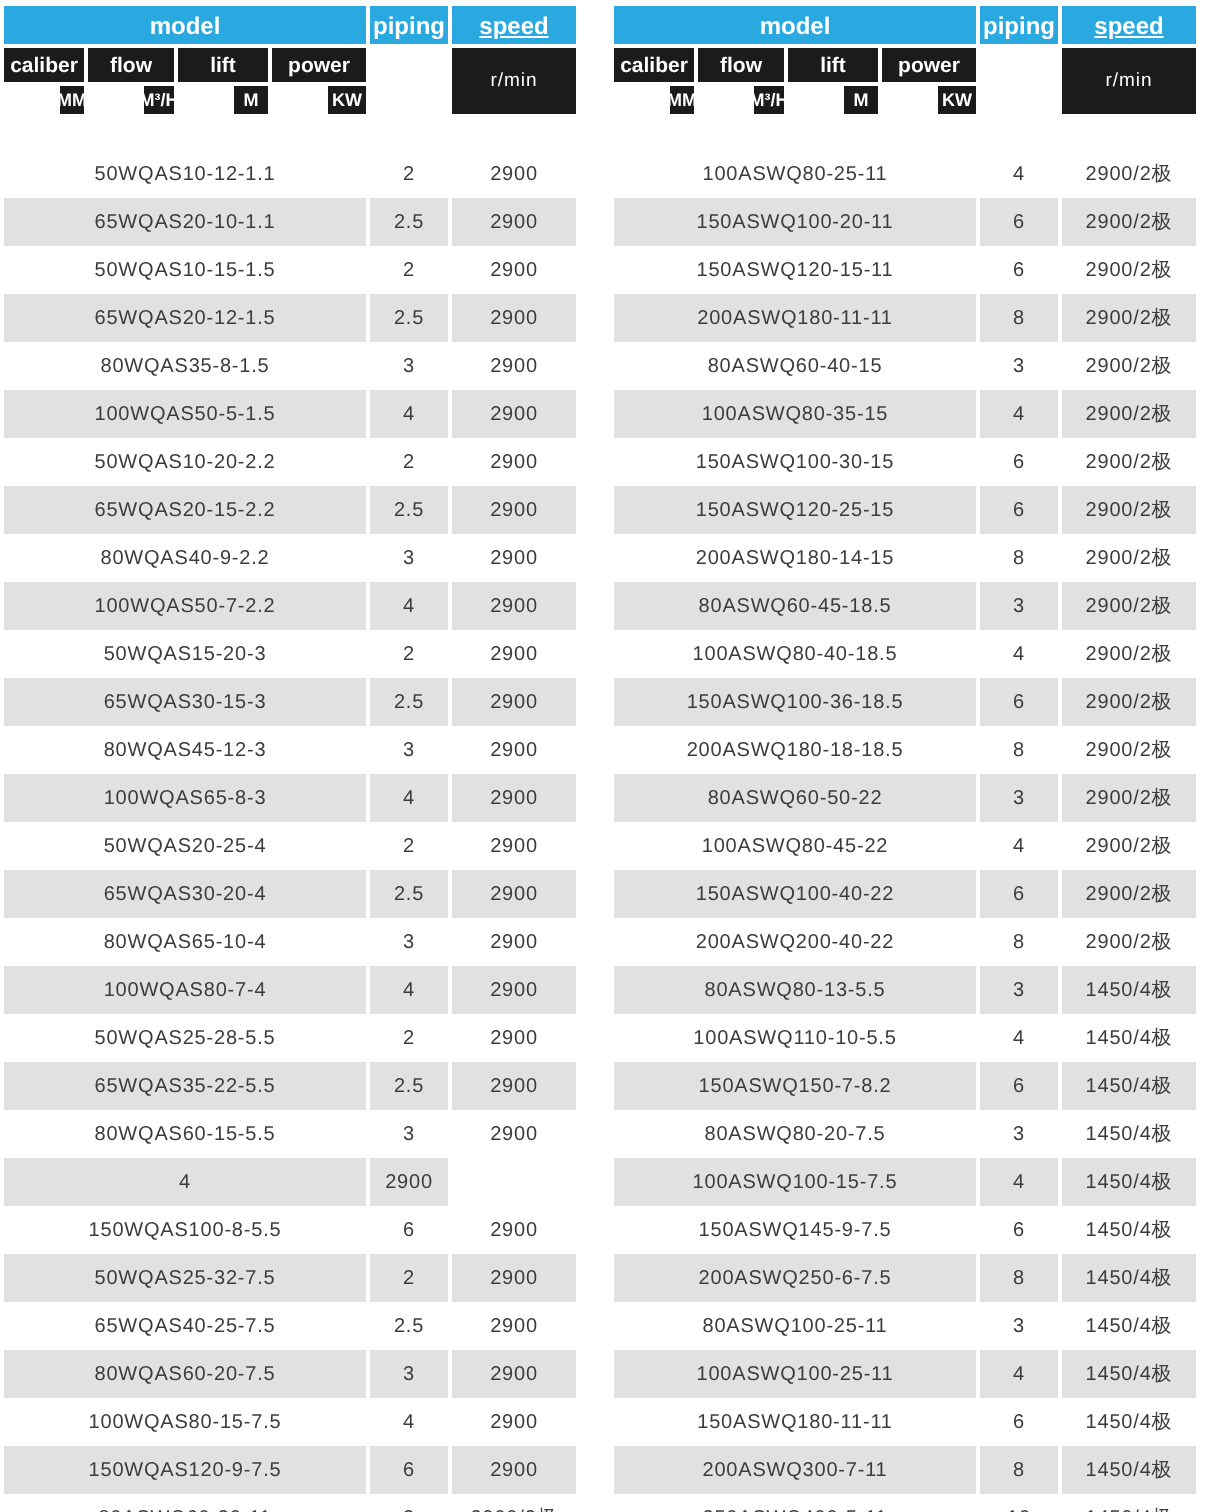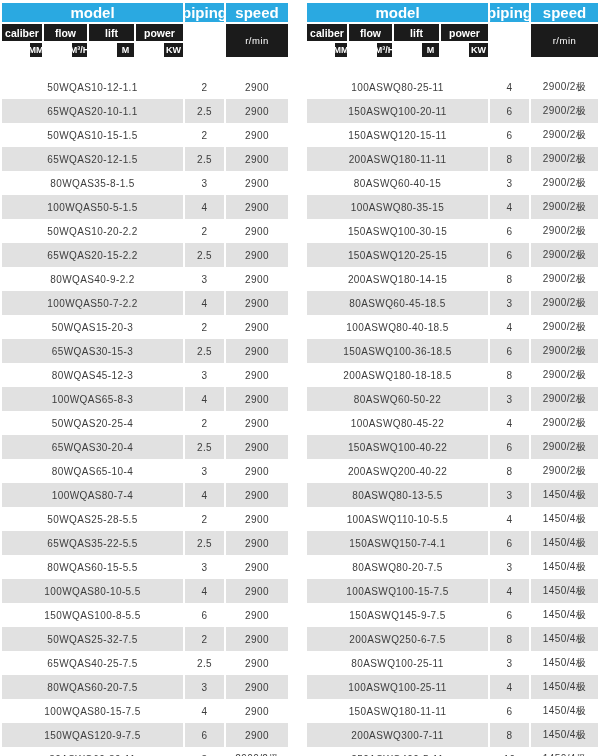--- a/index.html
+++ b/index.html
@@ -12,25 +12,25 @@
   .spec-table { display:flex; flex-direction:column; }
   .spec-table.left  { width:286px; }
   .spec-table.right { width:291px; }
 
   .thead { display:grid;
            grid-template-columns:40px 43px 45px 47px 39px 1fr;
            grid-template-rows:19px 17px 14px;
            gap:2px; background:#fff; }
   .hc { display:flex; align-items:center; justify-content:center;
         color:#fff; font-weight:bold; }
-  .hc.blue  { background:var(--blue);  font-size:15px; }
+  .hc.blue  { background:var(--blue);  font-size:12px; }
   .hc.black { background:var(--black); }
   .h-model  { grid-column:1/5; grid-row:1; }
   .h-piping { grid-column:5;   grid-row:1; }
-  .h-speed  { grid-column:6;   grid-row:1; }
+  .h-speed  { grid-column:6;   grid-row:1;text-decoration:underline; }
   .h-sub  { font-size:10.5px; grid-row:2; }
   .h-unit { font-size:9px;    grid-row:3;margin-left:28px; }
   .h-inch { grid-column:5; grid-row:2/4; font-size:11px;margin-left:43px; }
   .h-rmin { grid-column:6; grid-row:2/4; font-size:9.5px; font-weight:normal; letter-spacing:0.5px; }
 
   .tbody { margin-top:18px; border-bottom:1px solid #999; }
   .trow { display:grid; grid-template-columns:181px 39px 1fr;
           column-gap:2px; height:24px; background:#fff; }
   .trow .cell { display:flex; align-items:center; justify-content:center;
                 font-size:10px; color:#3c3c3c; letter-spacing:0.4px;
@@ -180,21 +180,20 @@
           <div class="cell">2900</div>
         </div>
 
         <div class="trow">
           <div class="cell">80WQAS60-15-5.5</div>
           <div class="cell">3</div>
           <div class="cell">2900</div>
         </div>
 
         <div class="trow">
-          <div class="cell">100WQAS80-10-5.5</div>
           <div class="cell">4</div>
           <div class="cell">2900</div>
         </div>
 
         <div class="trow">
           <div class="cell">150WQAS100-8-5.5</div>
           <div class="cell">6</div>
           <div class="cell">2900</div>
         </div>
 
@@ -362,21 +361,21 @@
           <div class="cell">1450/4极</div>
         </div>
 
         <div class="trow">
           <div class="cell">100ASWQ110-10-5.5</div>
           <div class="cell">4</div>
           <div class="cell">1450/4极</div>
         </div>
 
         <div class="trow">
-          <div class="cell">150ASWQ150-7-4.1</div>
+          <div class="cell">150ASWQ150-7-8.2</div>
           <div class="cell">6</div>
           <div class="cell">1450/4极</div>
         </div>
 
         <div class="trow">
           <div class="cell">80ASWQ80-20-7.5</div>
           <div class="cell">3</div>
           <div class="cell">1450/4极</div>
         </div>
 

